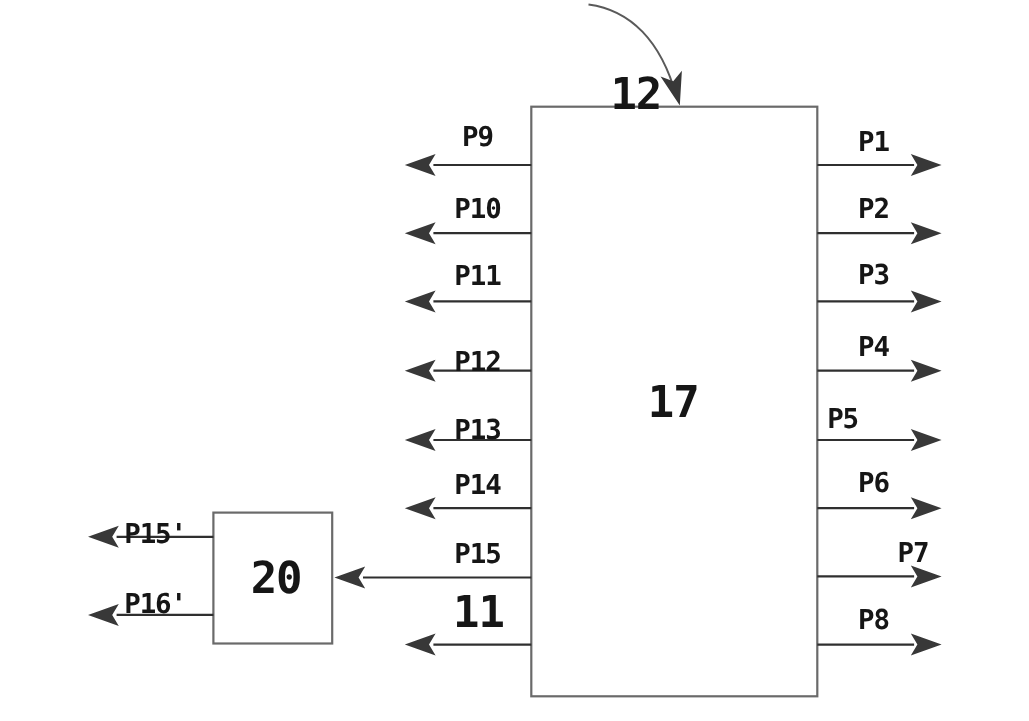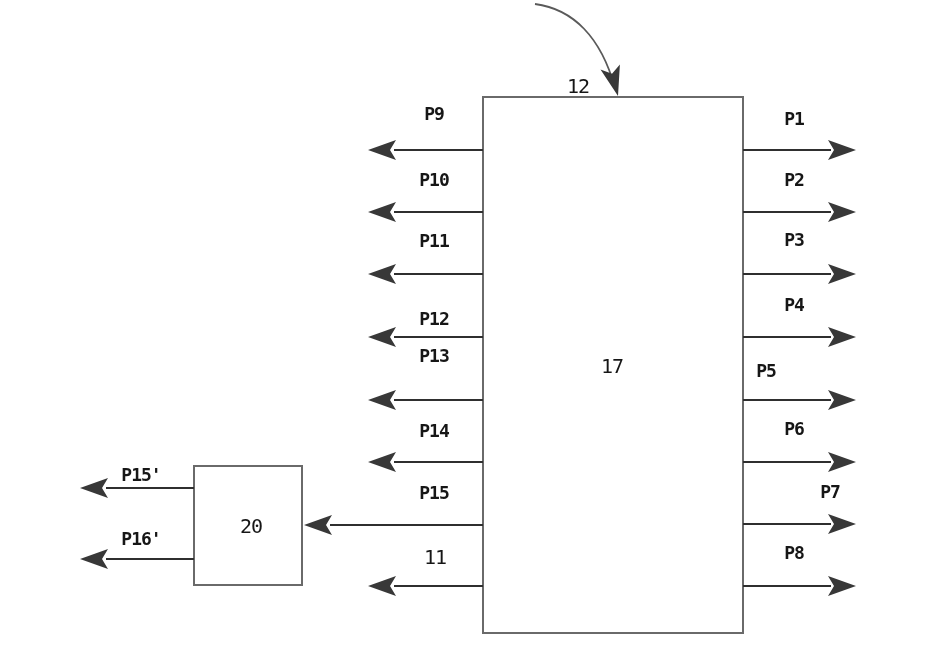--- a/index.html
+++ b/index.html
@@ -21,27 +21,28 @@
     top: 0;
   }
   .label {
     position: absolute;
     transform: translate(-50%, -50%);
     color: #161616;
     white-space: nowrap;
     line-height: 1;
   }
   .port-label {
-    font-size: 18px;
+    font-size: 25px;
     font-weight: 600;
     letter-spacing: -1px;
+    margin-top: 10px;
   }
   .ref-label {
-    font-size: 20px;
-    font-weight: 400;
+    font-size: 40px;
+    font-weight: 700;
     letter-spacing: -1px;
   }
   .box-line { stroke: #6a6a6a; stroke-width: 2; fill: #ffffff; }
   .arrow-line { stroke: #2f2f2f; stroke-width: 2; }
   .arrow-head { fill: #383838; stroke: none; }
   .pointer-curve { stroke: #5a5a5a; stroke-width: 1.8; fill: none; }
 </style>
 </head>
 <body>
 
@@ -115,20 +116,20 @@
   <div class="label port-label" style="left:794px; top:305px">P4</div>
   <div class="label port-label" style="left:766px; top:371px">P5</div>
   <div class="label port-label" style="left:794px; top:429px">P6</div>
   <div class="label port-label" style="left:830px; top:492px">P7</div>
   <div class="label port-label" style="left:794px; top:553px">P8</div>
 
   <div class="label port-label" style="left:434px; top:114px">P9</div>
   <div class="label port-label" style="left:434px; top:180px">P10</div>
   <div class="label port-label" style="left:434px; top:241px">P11</div>
   <div class="label port-label" style="left:434px; top:319px">P12</div>
-  <div class="label port-label" style="left:434px; top:356px">P13</div>
+  <div class="label port-label" style="left:434px; top:381px">P13</div>
   <div class="label port-label" style="left:434px; top:431px">P14</div>
   <div class="label port-label" style="left:434px; top:493px">P15</div>
 
   <div class="label port-label" style="left:141px; top:475px">P15'</div>
   <div class="label port-label" style="left:141px; top:539px">P16'</div>
 
 </div>
 
 </body></html>

